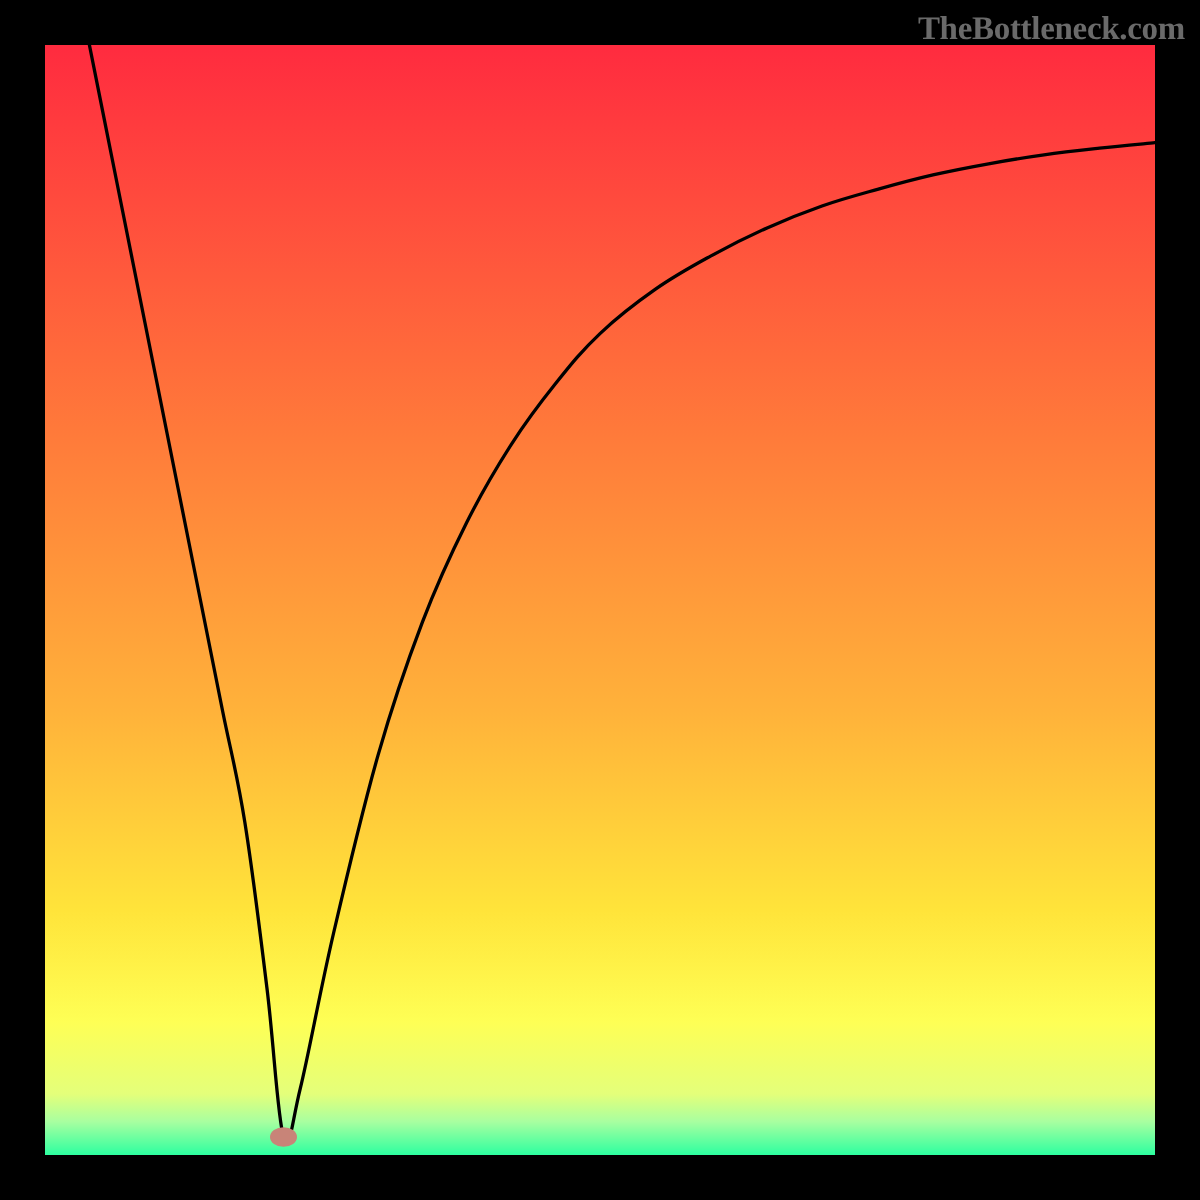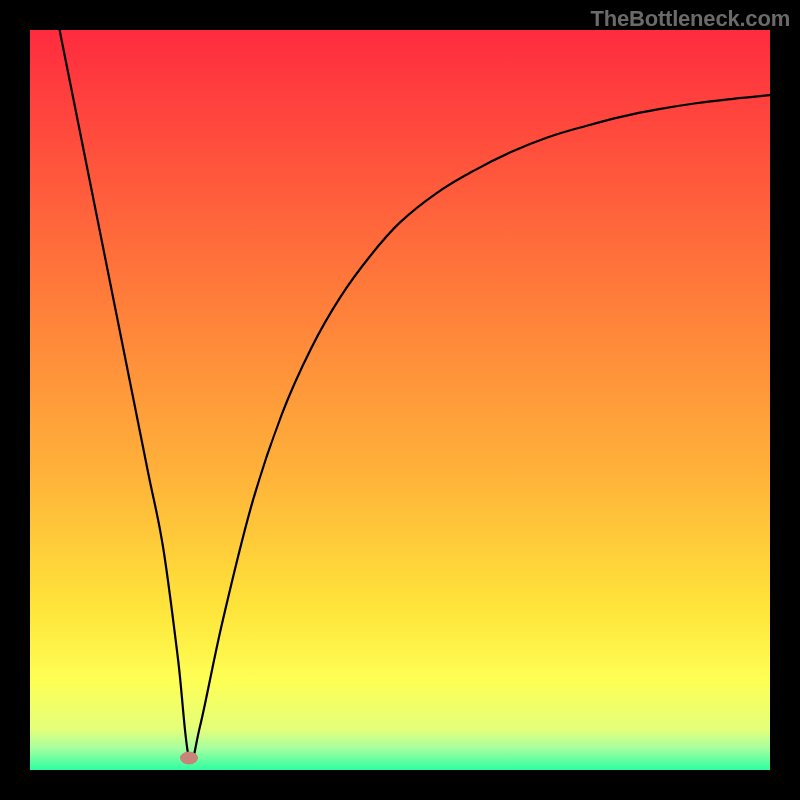--- a/index.html
+++ b/index.html
@@ -11,20 +11,21 @@
     overflow: hidden;
     font-family: Arial, Helvetica, sans-serif;
   }
   .frame {
     position: absolute;
     left: 0;
     top: 0;
     width: 800px;
     height: 800px;
     background: #000;
+    font-family: Liberation Serif, serif;
   }
   .plot {
     position: absolute;
     left: 30px;
     top: 30px;
     width: 740px;
     height: 740px;
     background: linear-gradient(to bottom,
       var(--c0) 0%,
       var(--c1) 35%,

